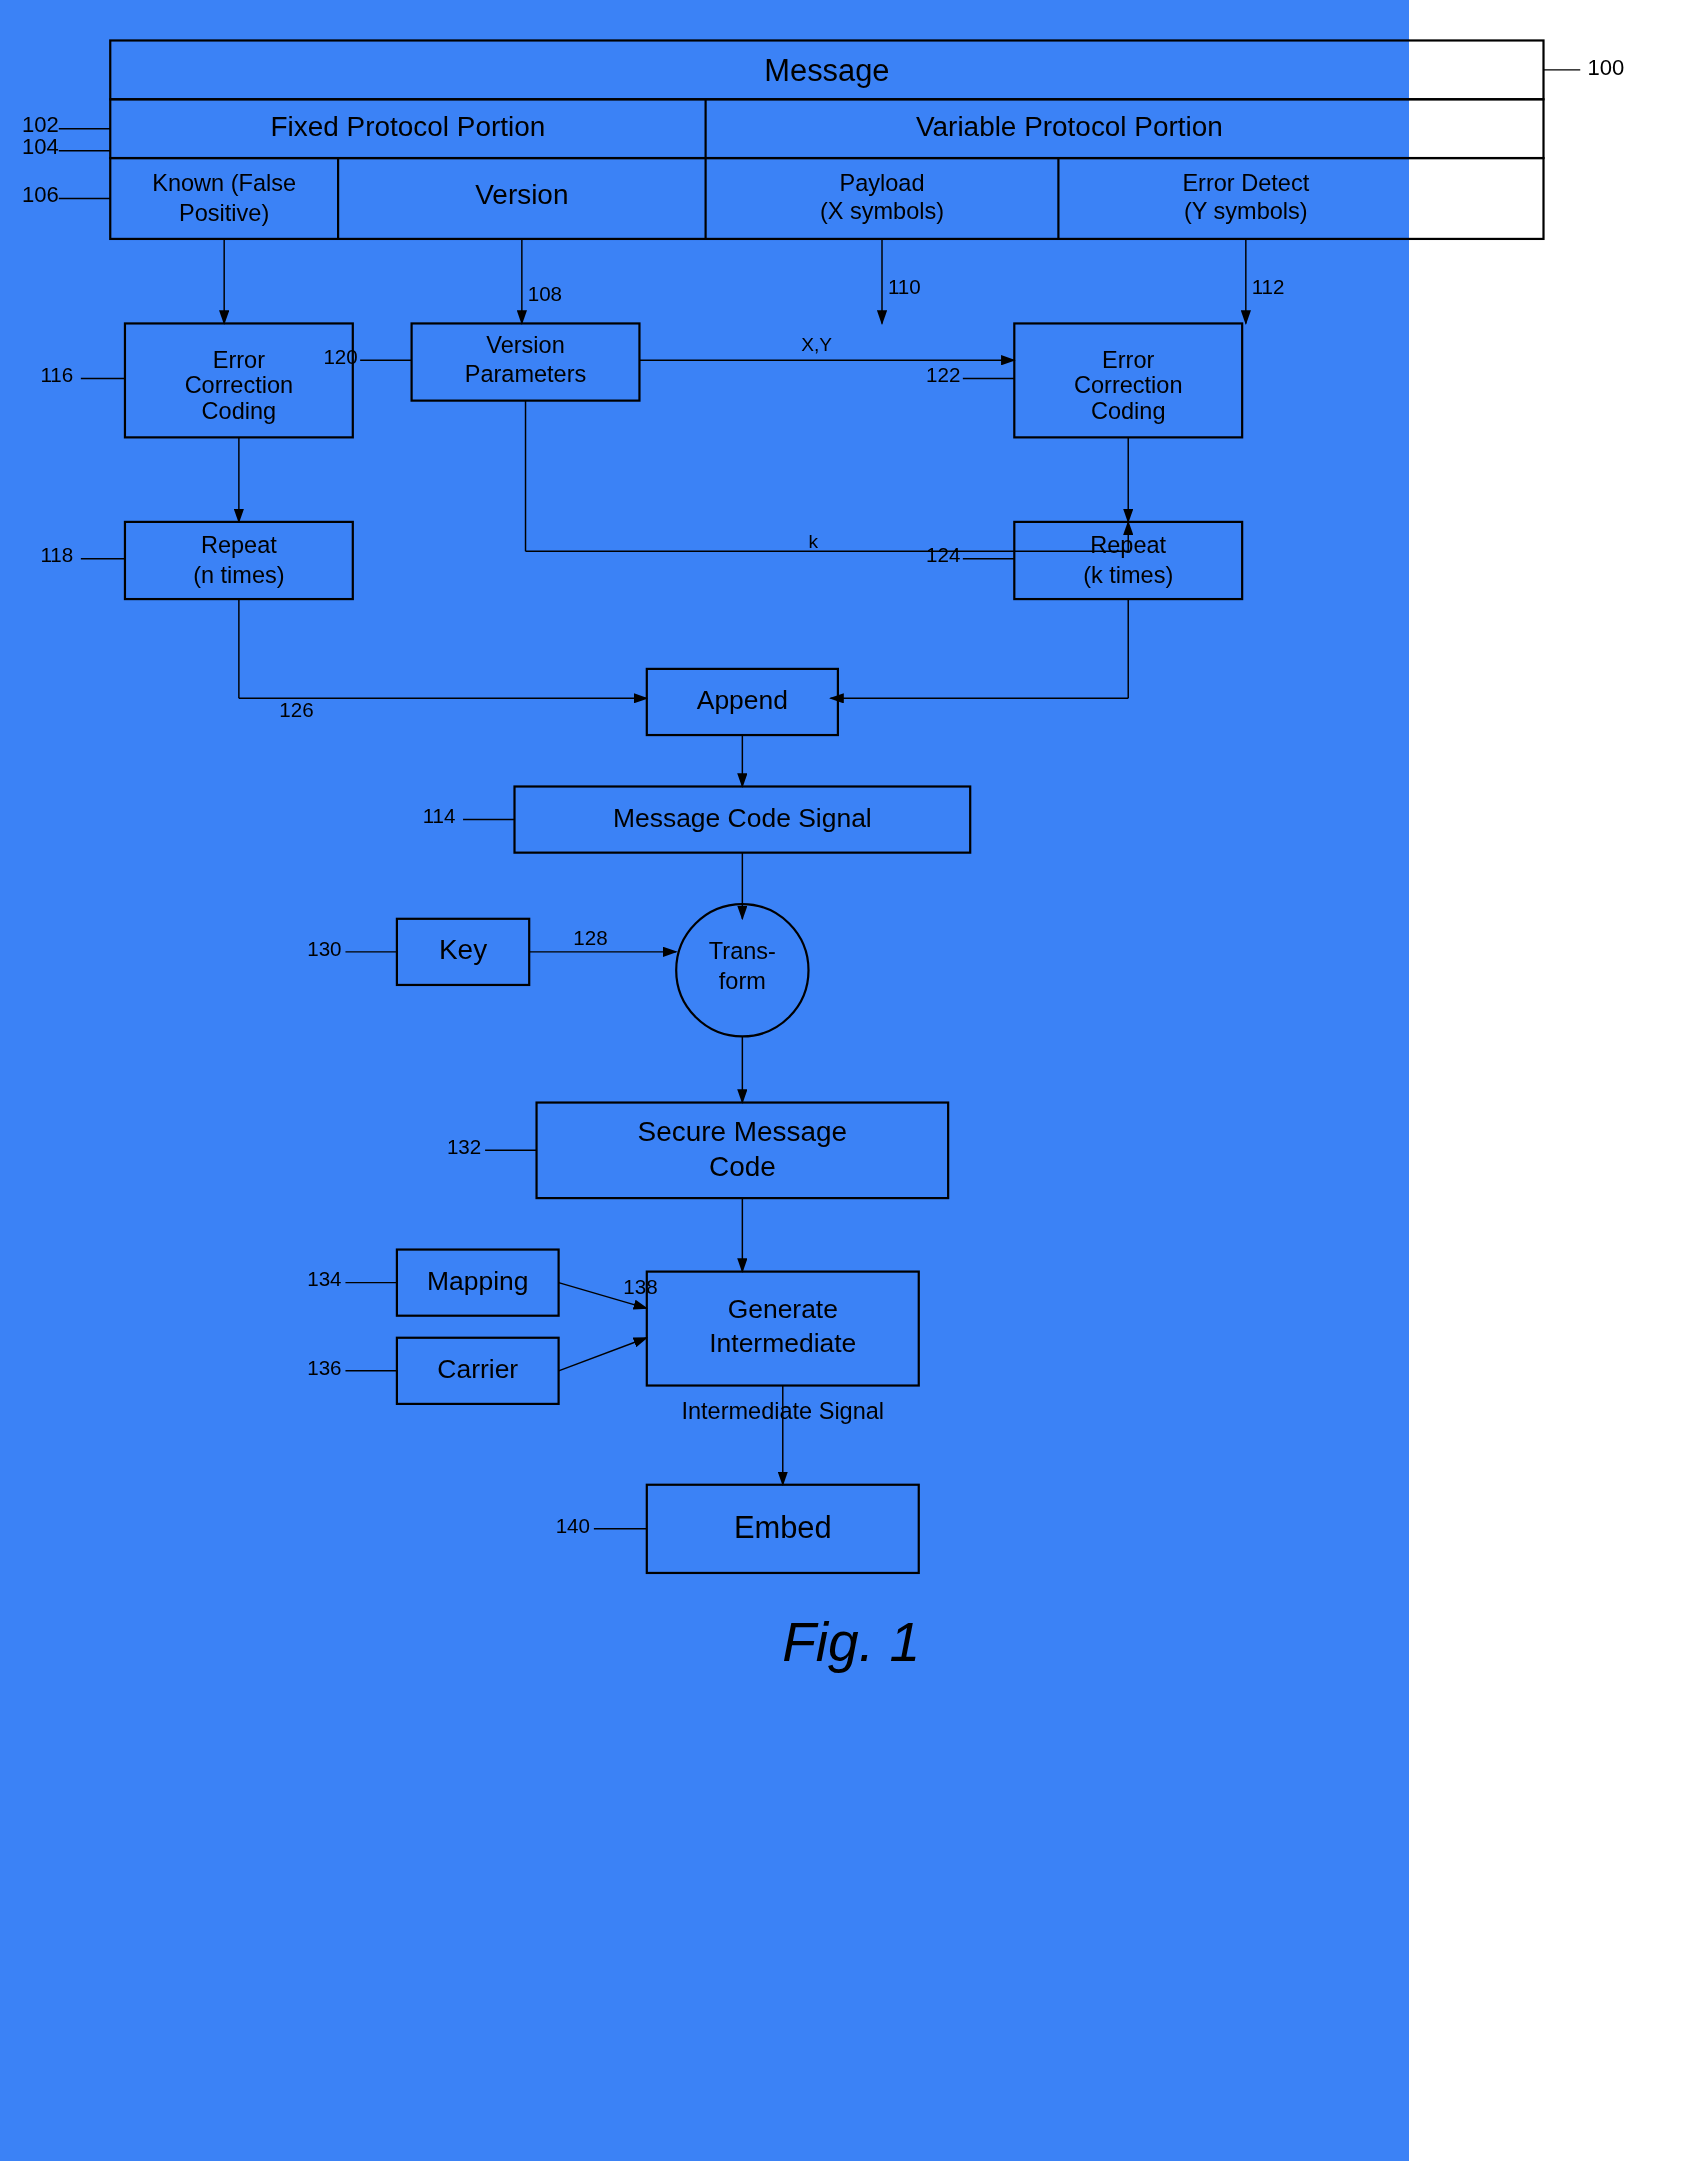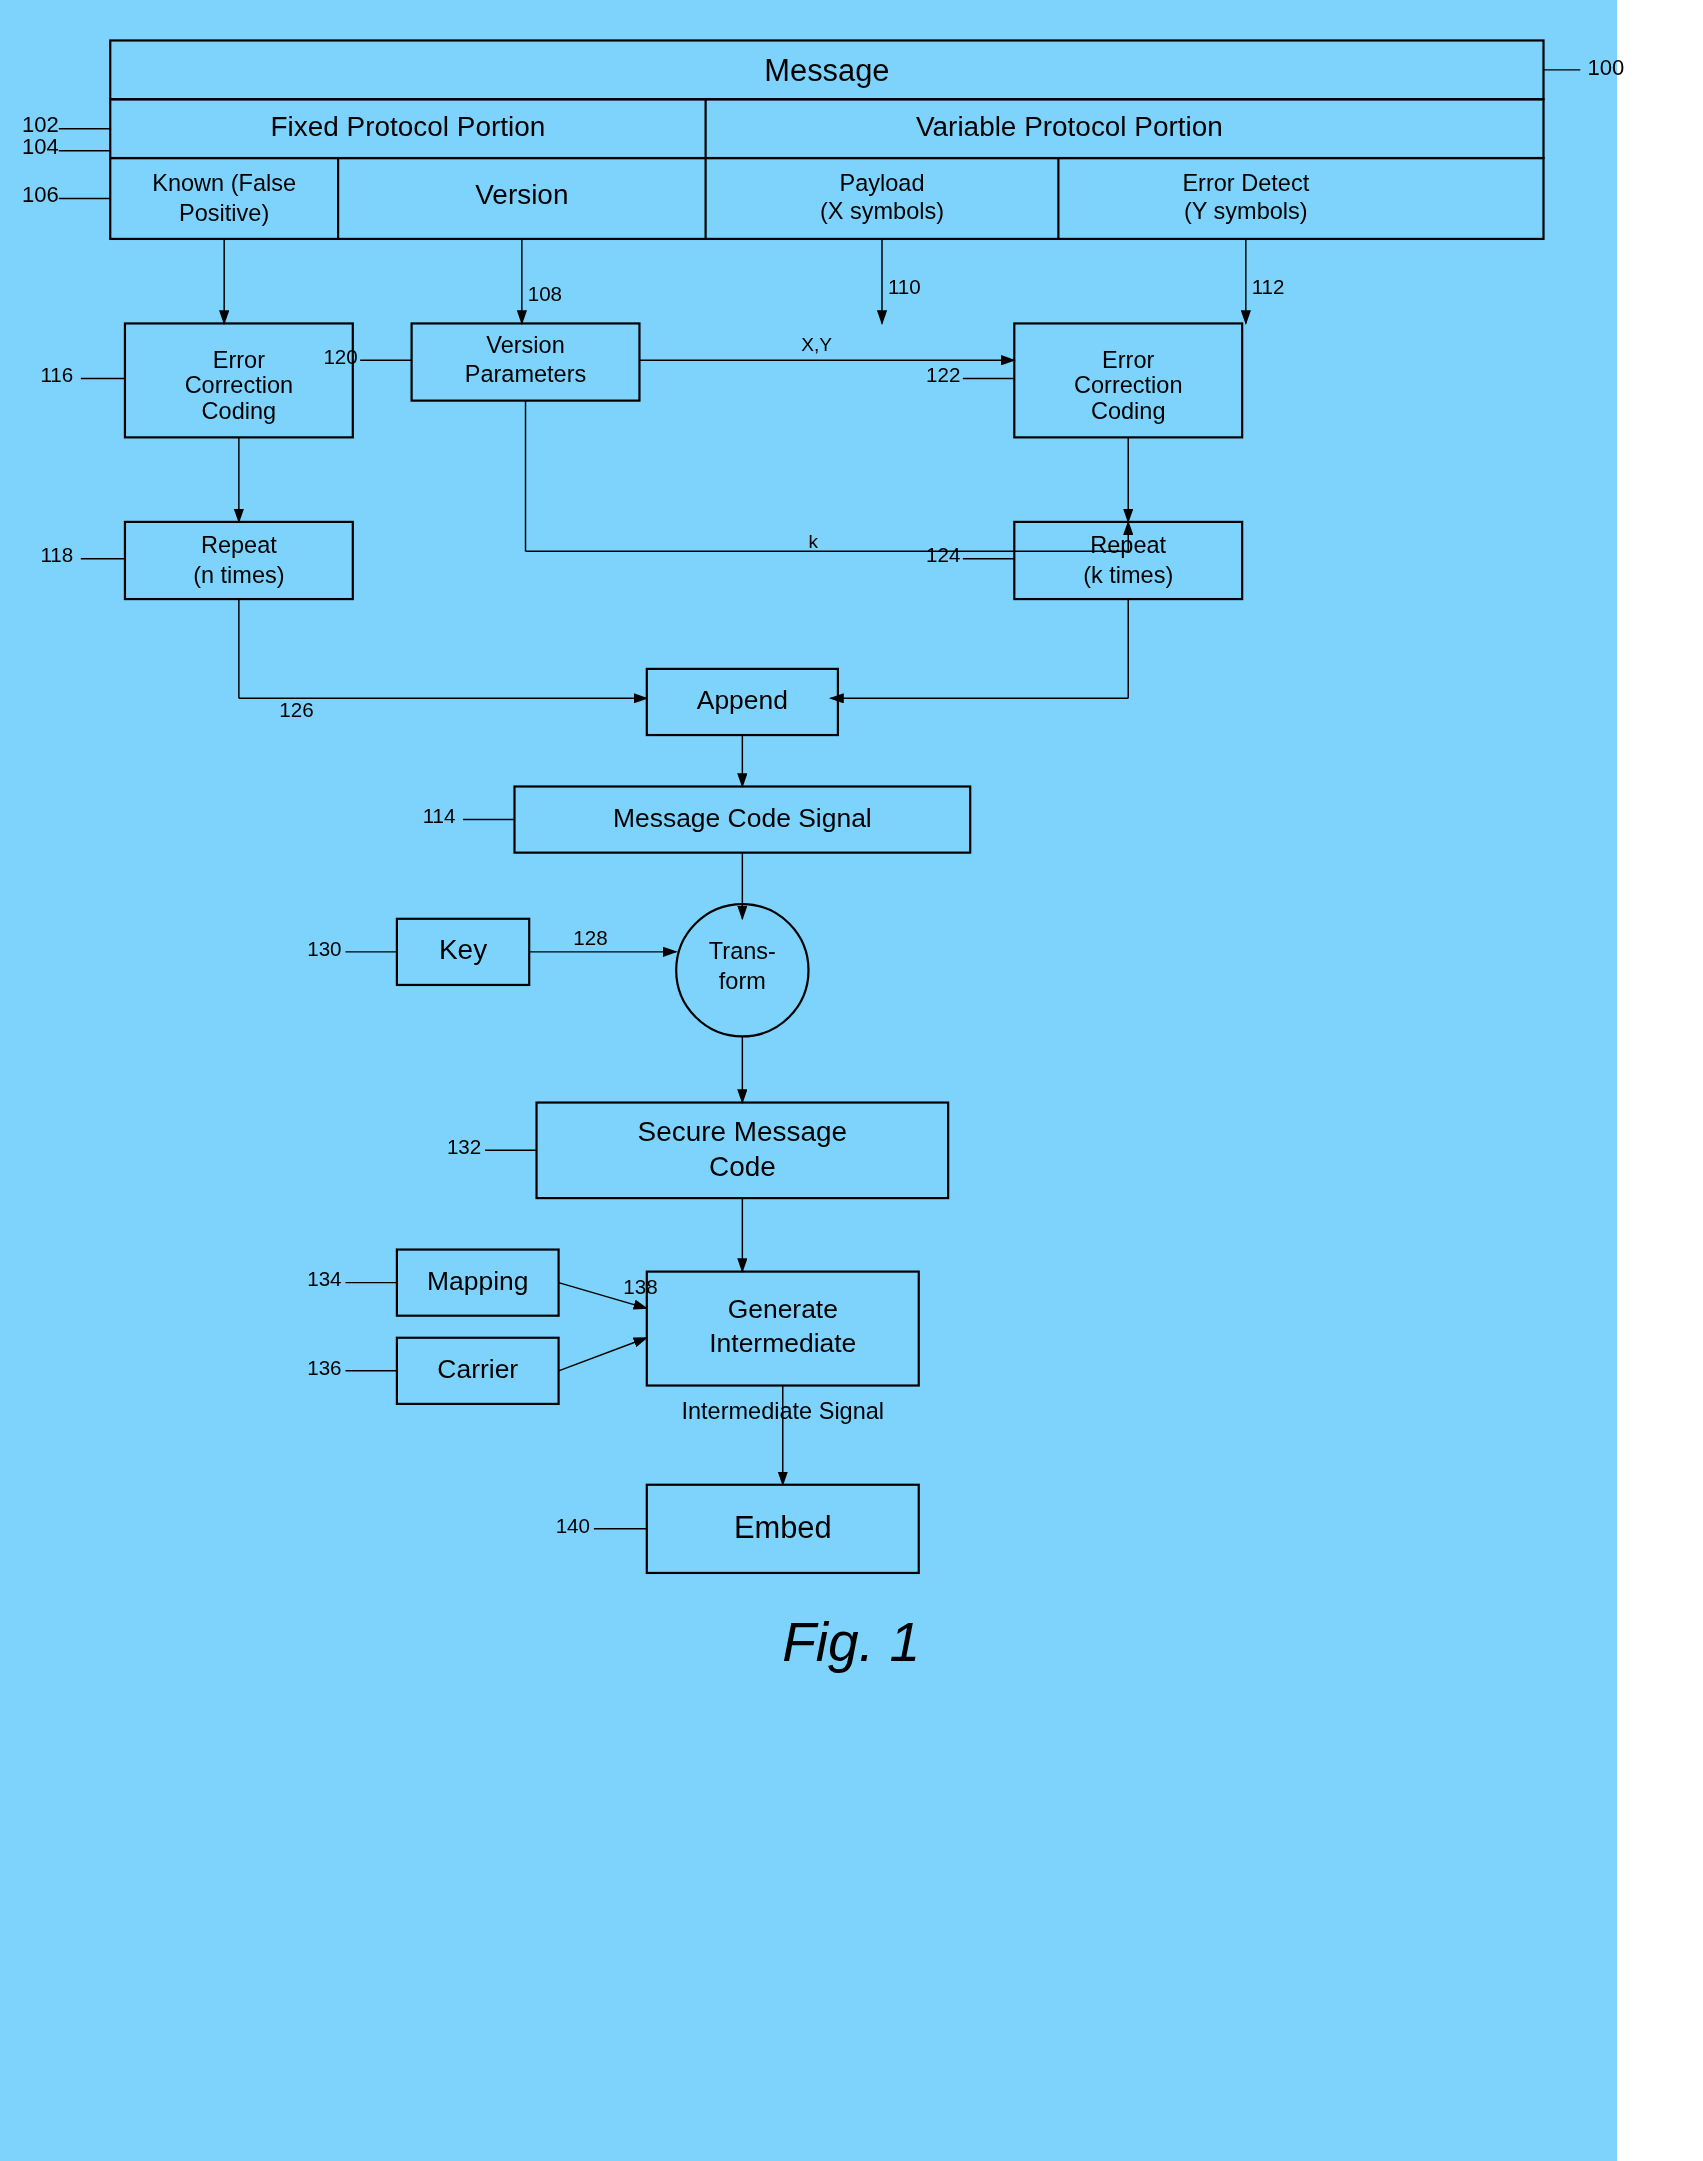--- a/index.html
+++ b/index.html
@@ -7,23 +7,23 @@
       background: #fff;
       font-family: Arial, sans-serif;
       width: 1703px;
       min-height: 2161px;
       position: relative;
       overflow: hidden;
     }
 
     .diagram-container {
       position: relative;
-      width: 1617px;
+      width: 1409px;
       min-height: 2161px;
-      background: #7dd3fc;
+      background: #3b82f6;
     }
 
     
     .diagram-svg {
       position: absolute;
       top: 0; left: 0;
       width: 1703px;
       height: 2161px;
     }
   </style>

